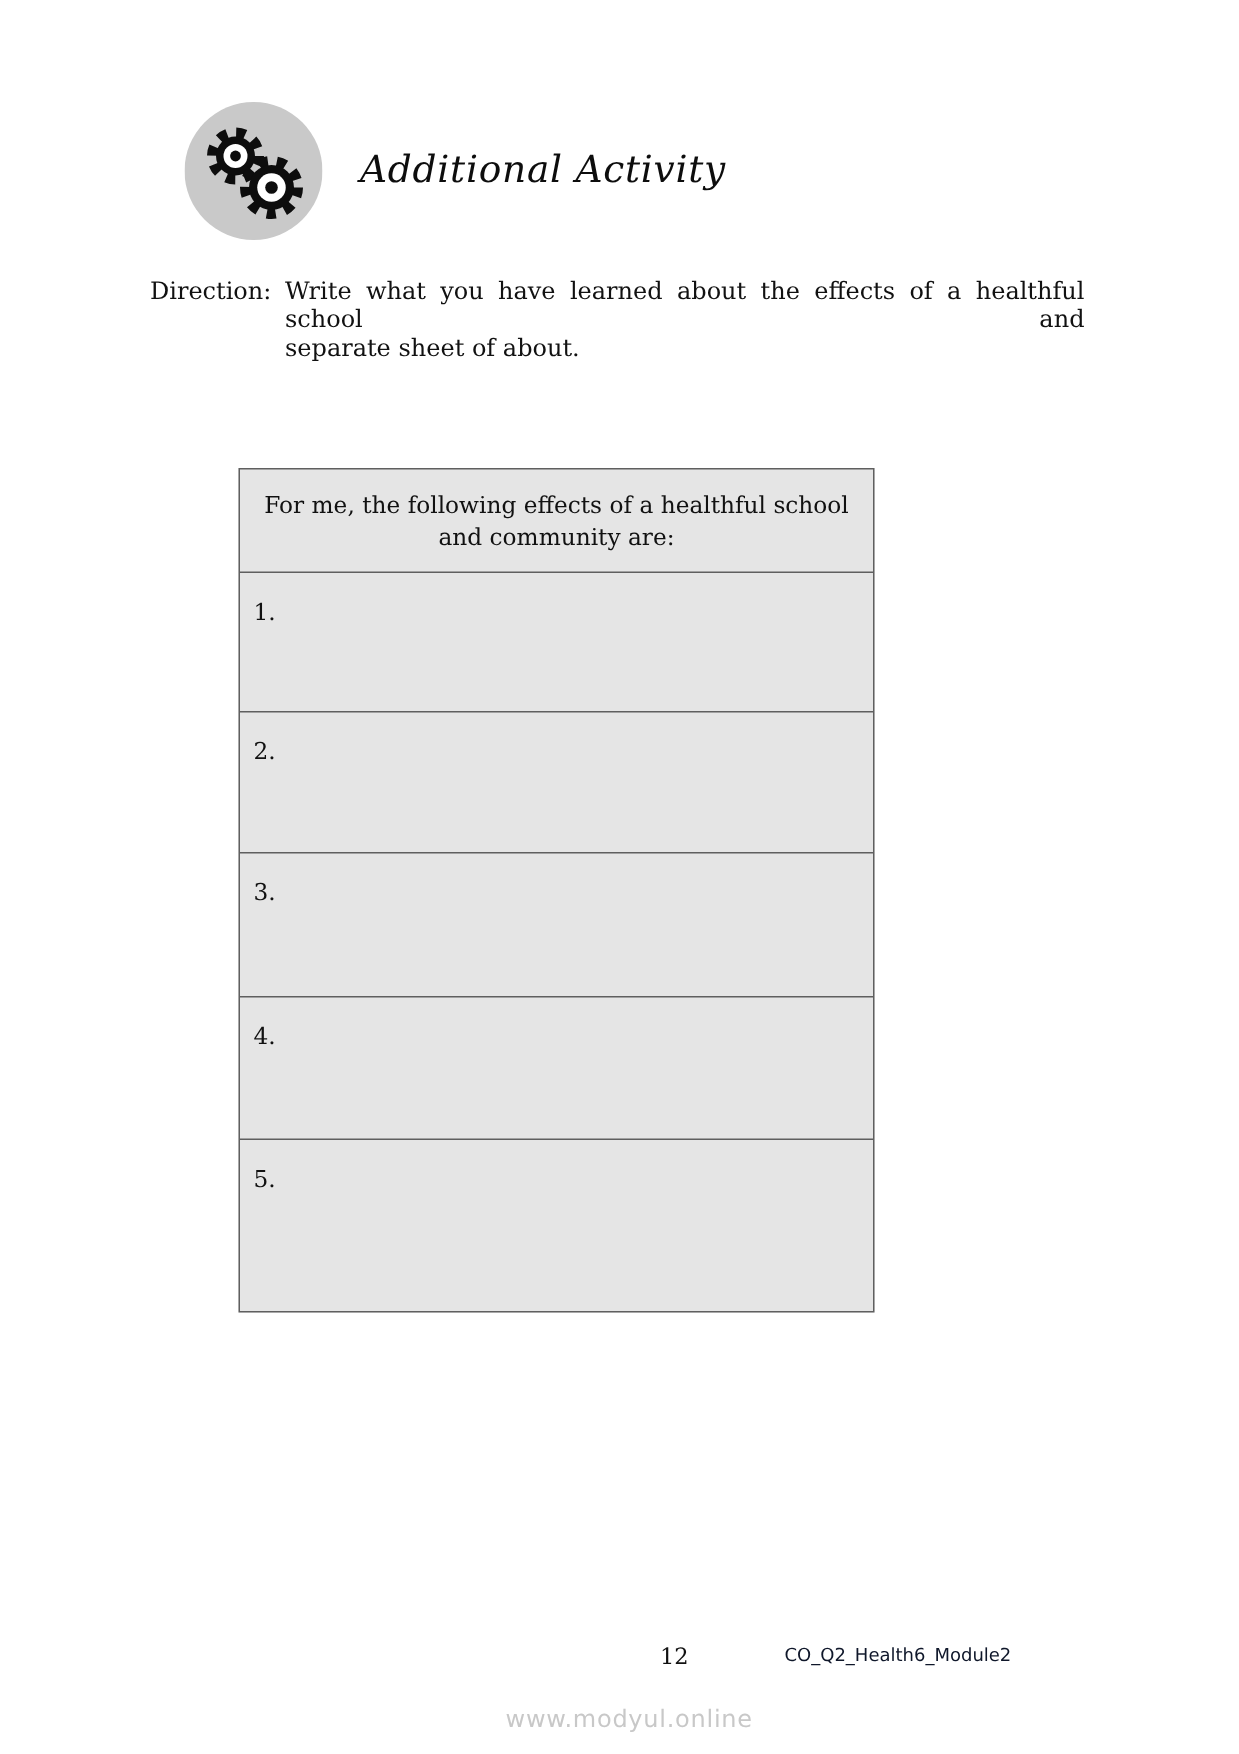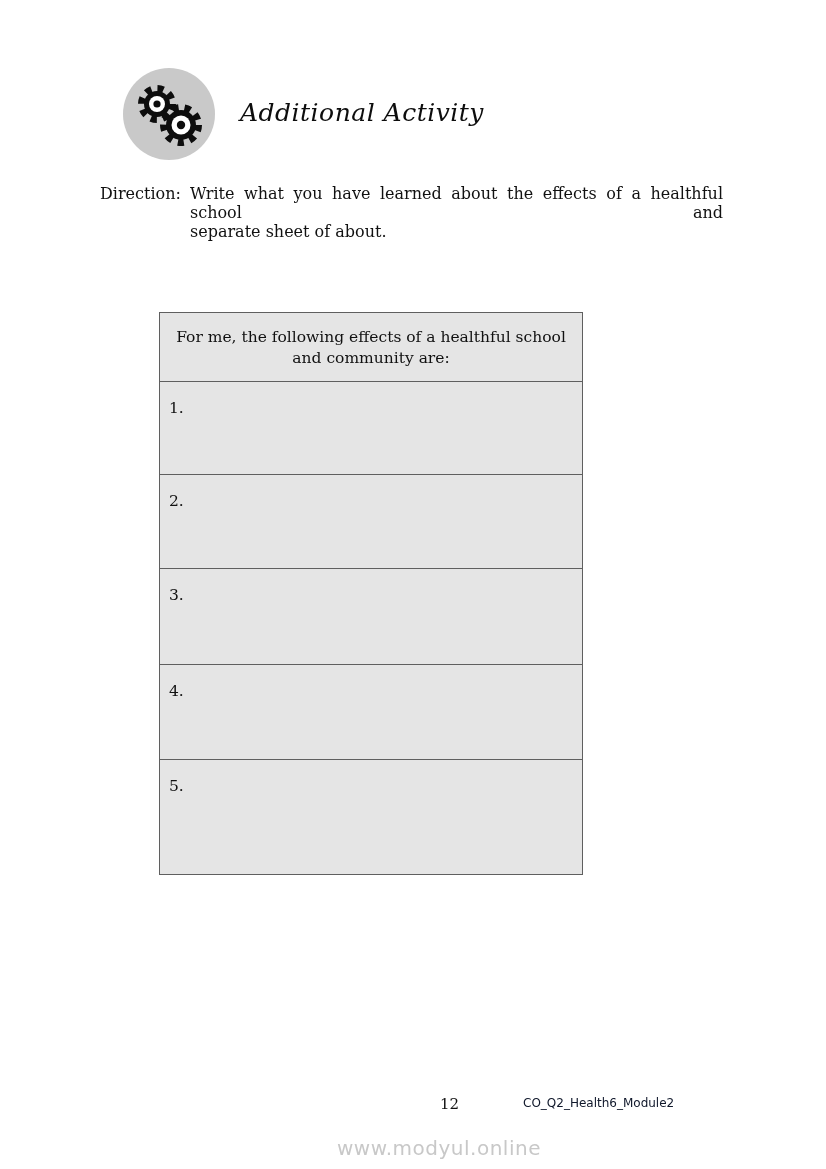--- a/index.html
+++ b/index.html
@@ -102,21 +102,21 @@
     font-family: "DejaVu Sans", "Liberation Sans", sans-serif;
     font-weight: normal;
     font-size: 12px;
     color: #0f172a;
     white-space: nowrap;
   }
   .watermark {
     position: absolute;
     left: 337px; top: 1136px;
     font-family: "DejaVu Sans", "Liberation Sans", sans-serif;
-    font-size: 20px;
+    font-size: 16px;
     letter-spacing: 0.5px;
     color: var(--watermark, #c8c8c8);
     white-space: nowrap;
   }
 </style>
 </head>
 <body>
 
 <div class="page">
 

